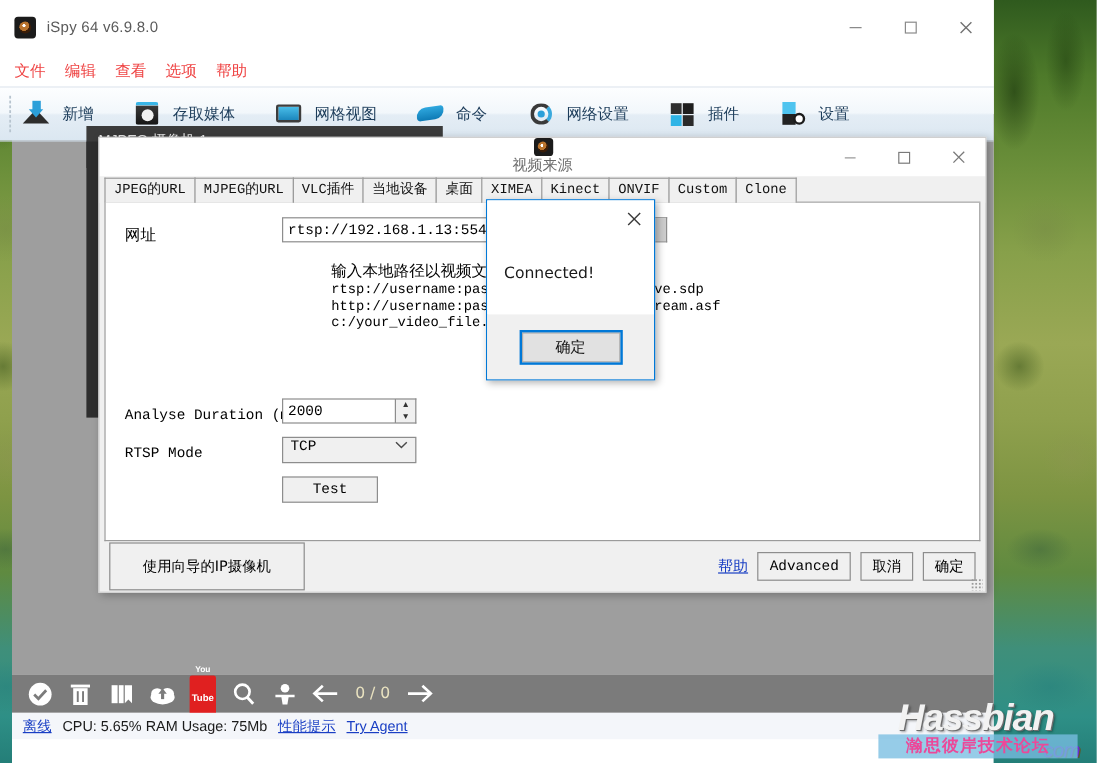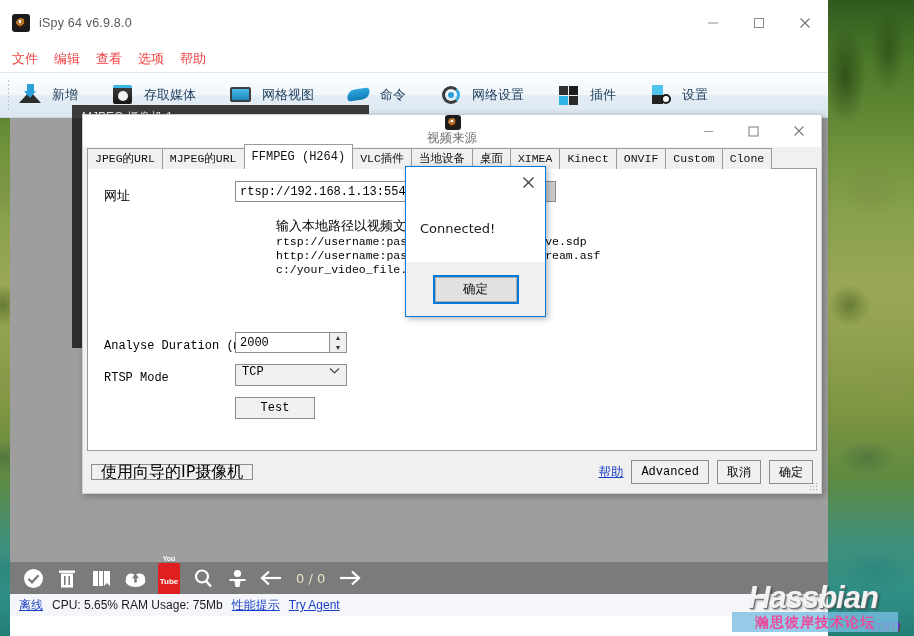--- a/index.html
+++ b/index.html
@@ -256,22 +256,22 @@
     font-family:"Liberation Mono", monospace; font-size: 12px; color:#000;
     display:flex; align-items:center; justify-content:center;
   }
 
   
   #vs-bottom {
     height: 42px; display:flex; align-items:center; padding: 0 8px;
     position: relative;
   }
   #wizard-button {
-    height: 16px; padding: 0 9px; border:1px solid #8d8d8d; background:#f0f0f0;
-    font-family:"DejaVu Sans", sans-serif; font-size: 16px; display:flex; align-items:center;
+    height: 40px; padding: 0 27px; border:1px solid #8d8d8d; background:#f0f0f0;
+    font-family:"DejaVu Sans", sans-serif; font-size: 12px; display:flex; align-items:center;
   }
   #vs-bottom-right { position:absolute; right: 8px; display:flex; align-items:center; gap: 8px; }
   #help-link { color:#1a3fc4; font-size:12.5px; text-decoration: underline; font-family:"DejaVu Sans", sans-serif;}
   .btn-std {
     height: 24px; min-width: 34px; padding: 0 9px;
     border:1px solid #8d8d8d; background:#f0f0f0;
     font-family:"Liberation Mono", monospace; font-size:12px;
     display:flex;align-items:center;justify-content:center;
   }
   .btn-std.cn { font-family:Liberation Sans, sans-serif; font-size:12px; }
@@ -472,21 +472,20 @@
             <line x1="1.5" y1="1.5" x2="10.5" y2="10.5" stroke="#7a7a7a" stroke-width="1.1"></line>
             <line x1="10.5" y1="1.5" x2="1.5" y2="10.5" stroke="#7a7a7a" stroke-width="1.1"></line>
           </svg>
       </div>
     </div>
   </div>
 
   <div id="tabstrip">
     <div class="tab">JPEG的URL</div>
     <div class="tab">MJPEG的URL</div>
-    <div class="tab active">FFMPEG (H264)</div>
     <div class="tab">VLC插件</div>
     <div class="tab">当地设备</div>
     <div class="tab">桌面</div>
     <div class="tab">XIMEA</div>
     <div class="tab">Kinect</div>
     <div class="tab">ONVIF</div>
     <div class="tab">Custom</div>
     <div class="tab">Clone</div>
   </div>
 

